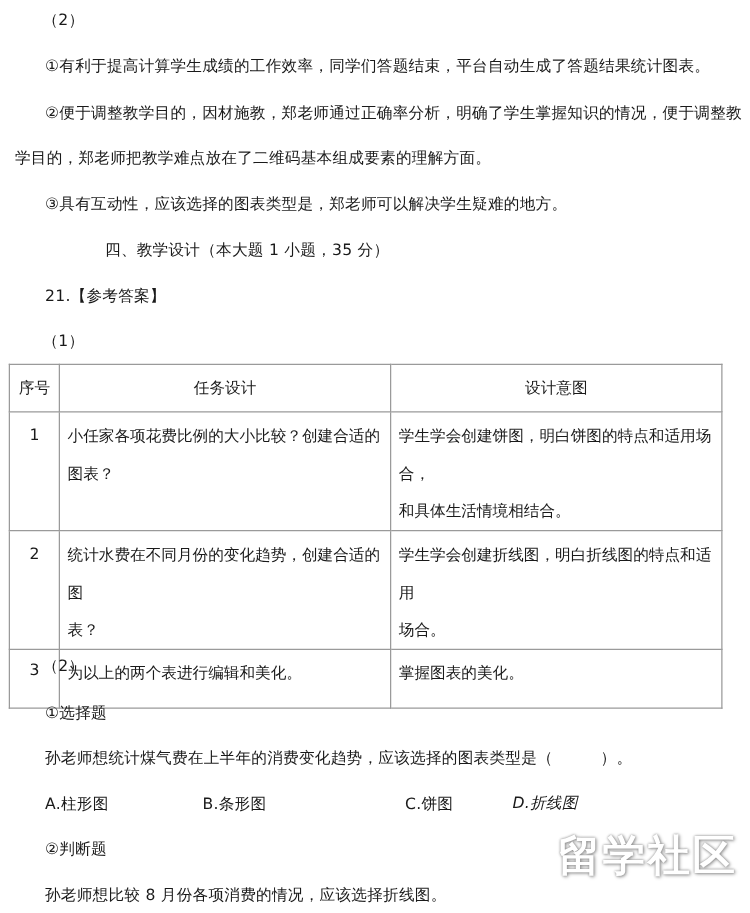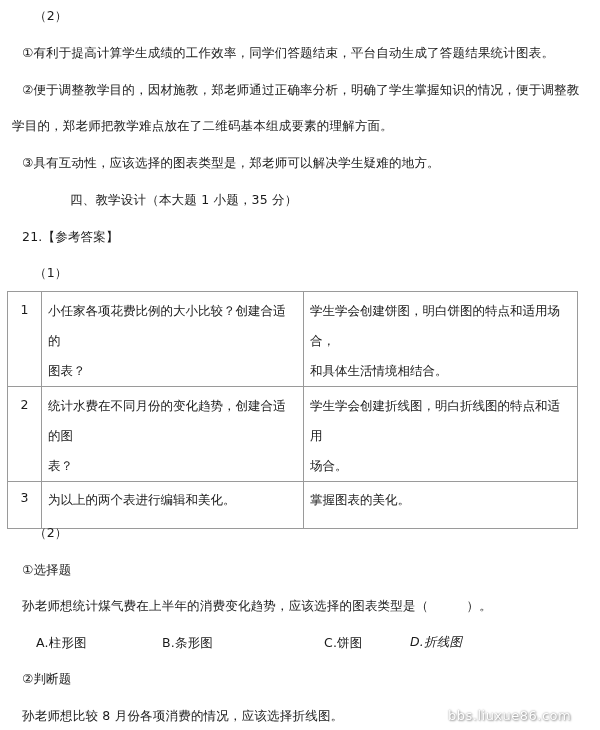--- a/index.html
+++ b/index.html
@@ -1,19 +1,19 @@
 <!DOCTYPE html>
 <html><head>
 <meta charset="utf-8">
 <style>
   html, body { margin:0; padding:0; background:#ffffff; }
   body { width:600px; height:730px; position:relative; overflow:hidden;
          font-family:"DejaVu Sans", "Liberation Sans", sans-serif; color:#1a1a1a; font-size:12.5px; }
   .line { position:absolute; white-space:nowrap; letter-spacing:0.2px; }
-  .ind { left:22px; }
+  .ind { left:36px; }
   .flush { left:12px; }
   table.task { position:absolute; left:7px; top:291px; width:571px; border-collapse:collapse; font-size:12.5px; }
   table.task td, table.task th { border:1px solid #9a9a9a; font-weight:normal; vertical-align:top; }
   table.task th { height:35px; vertical-align:middle; text-align:center; }
   table.task td.no { text-align:center; padding-top:10px; width:31px; }
   table.task td.cell { padding:10px 6px 0 6px; line-height:30px; }
   table.task tr.r1 td { height:74px; }
   table.task tr.r2 td { height:74px; }
   table.task tr.r3 td { height:37px; }
   table.task td.cell.one { padding-top:4px; }
@@ -31,20 +31,25 @@
 <div class="line ind" style="top:82px;">②便于调整教学目的，因材施教，郑老师通过正确率分析，明确了学生掌握知识的情况，便于调整教</div>
 <div class="line flush" style="top:118px;">学目的，郑老师把教学难点放在了二维码基本组成要素的理解方面。</div>
 <div class="line ind" style="top:155px;">③具有互动性，应该选择的图表类型是，郑老师可以解决学生疑难的地方。</div>
 
 <div class="line ind" style="top:192px;margin-left:48px;">四、教学设计（本大题 1 小题，35 分）</div>
 <div class="line ind" style="top:229px;">21.【参考答案】</div>
 <div class="line" style="left:34px; top:265px;">（1）</div>
 
 <table class="task">
   <tbody>
+      <tr>
+    <th style="width:37px;">序号</th>
+    <th style="width:262px;">任务设计</th>
+    <th>设计意图</th>
+  </tr>
   <tr class="r1">
     <td class="no">1</td>
     <td class="cell one">
       <div>小任家各项花费比例的大小比较？创建合适的</div>
       <div>图表？</div>
     </td>
     <td class="cell one">
       <div>学生学会创建饼图，明白饼图的特点和适用场合，</div>
       <div>和具体生活情境相结合。</div>
     </td>
@@ -78,14 +83,14 @@
 
 <div class="line" style="left:36px; top:635px;">A.柱形图</div>
 <div class="line" style="left:162px; top:635px;">B.条形图</div>
 <div class="line" style="left:324px; top:635px;">C.饼图</div>
 <div class="line" style="left:410px; top:634px;font-style:italic;">D.折线图</div>
 
 <div class="line ind" style="top:671px;">②判断题</div>
 <div class="line ind" style="top:708px;">孙老师想比较 8 月份各项消费的情况，应该选择折线图。</div>
 
 <div class="wm">
-  <div class="url">bbs.liuxue86.com</div>
+  <div class="big">留学社区</div>
 </div>
 
 </body></html>

